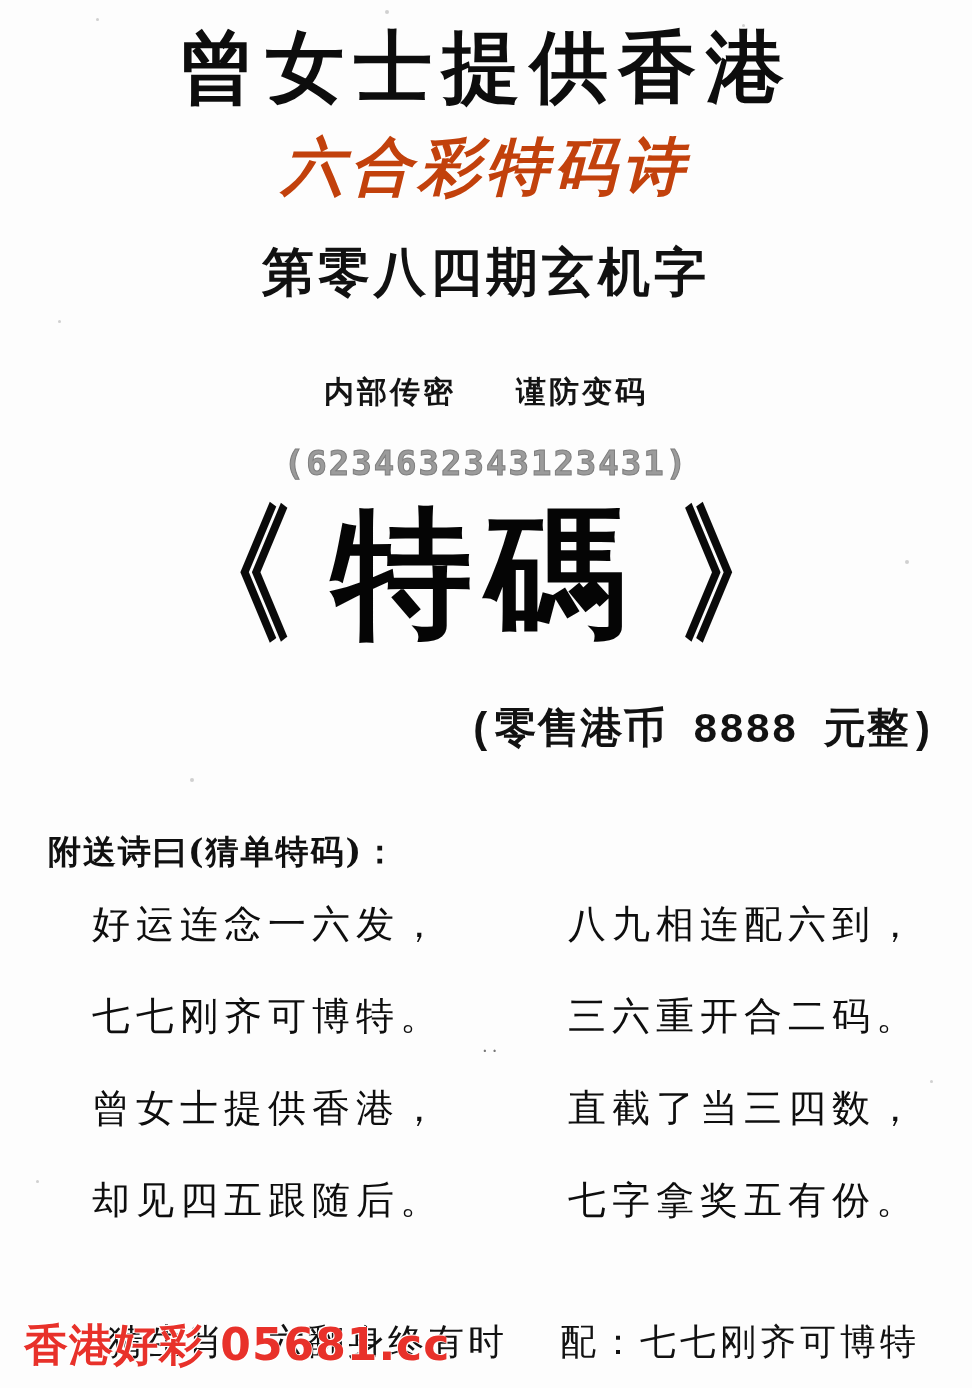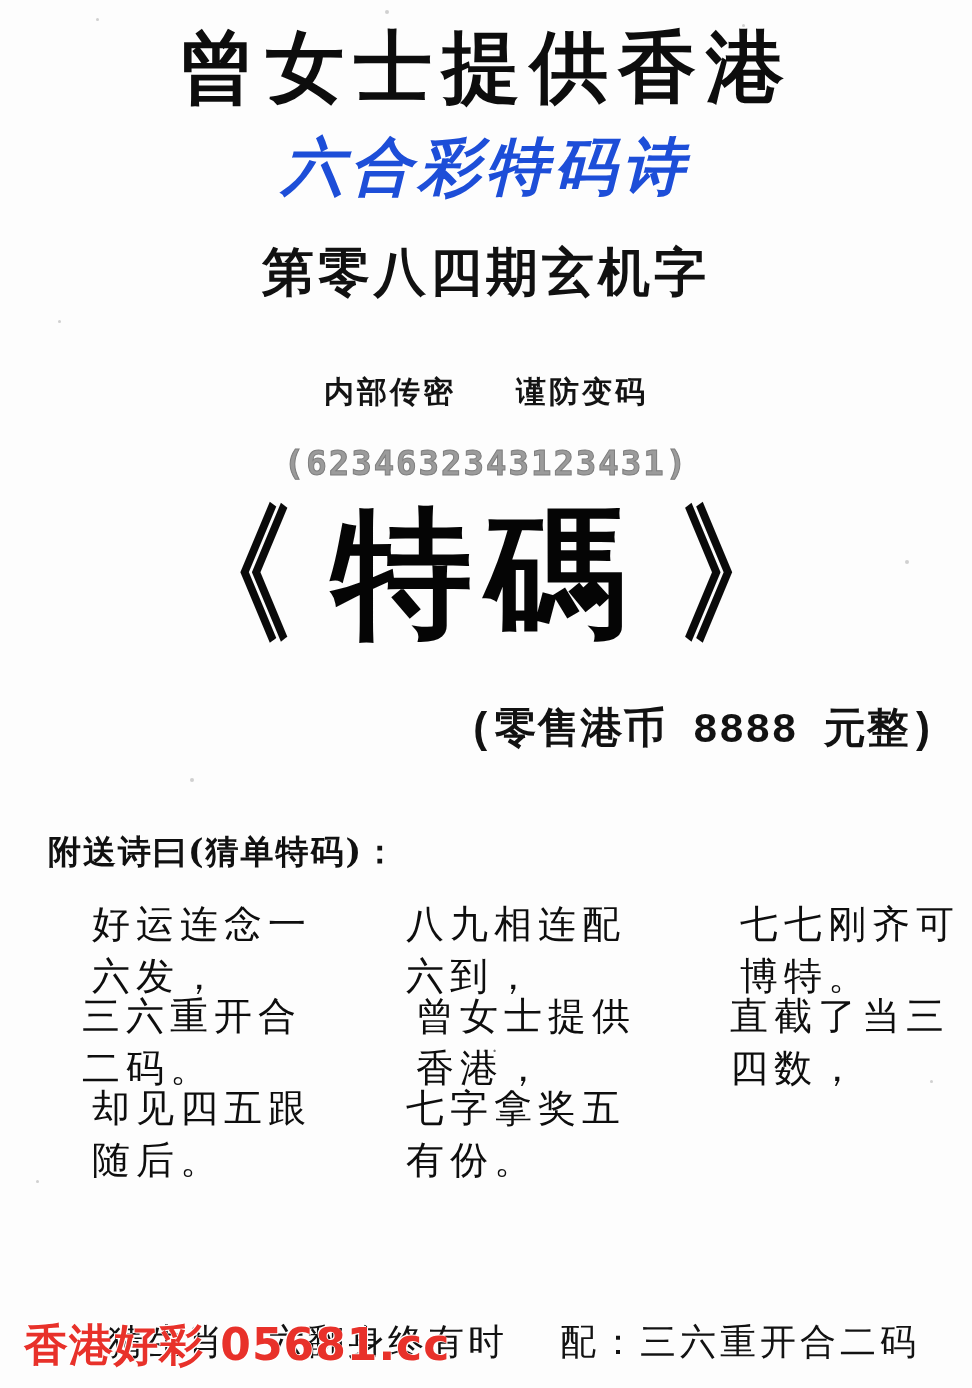--- a/index.html
+++ b/index.html
@@ -47,21 +47,21 @@
     position: absolute;
     top: 136px;
     left: 0;
     width: 100%;
     text-align: center;
     font-size: 62px;
     font-weight: bold;
     letter-spacing: 6px;
     line-height: 1;
     font-style: italic;
-    color: #1d4ed8;
+    color: #c2410c;
   }
   .title-3 {
     position: absolute;
     top: 246px;
     left: 0;
     width: 100%;
     text-align: center;
     font-size: 52px;
     font-weight: bold;
     letter-spacing: 4px;
@@ -144,21 +144,21 @@
     color: #111;
     margin-top: 12px;
   }
 
   .poem {
     position: absolute;
     top: 898px;
     left: 0;
     width: 100%;
     display: grid;
-    grid-template-columns: 1fr 1fr 1fr;
+    grid-template-columns: 1fr 1fr;
     row-gap: 40px;
   }
   .poem .cell {
     font-size: 38px;
     letter-spacing: 6px;
     color: #0e0e0e;
     height: 52px;
     line-height: 52px;
   }
   .poem .cell.left { padding-left: 92px; }
@@ -242,18 +242,18 @@
     <div class="cell left">七七刚齐可博特。</div>
     <div class="cell right">三六重开合二码。</div>
     <div class="cell left">曾女士提供香港，</div>
     <div class="cell right">直截了当三四数，</div>
     <div class="cell left">却见四五跟随后。</div>
     <div class="cell right">七字拿奖五有份。</div>
   </div>
 
   <div class="footer">
     <div class="f-left">猜生肖：六翻身终有时</div>
-    <div class="f-right">配：三六重开合二码</div>
+    <div class="f-right">配：七七刚齐可博特</div>
   </div>
 
   <div class="watermark">香港好彩 05681.cc</div>
 
 </div>
 
 </body></html>

